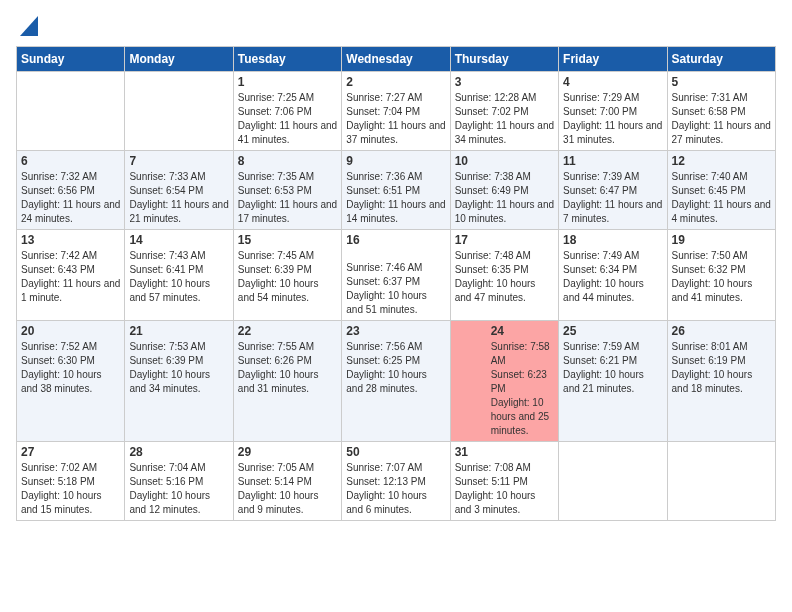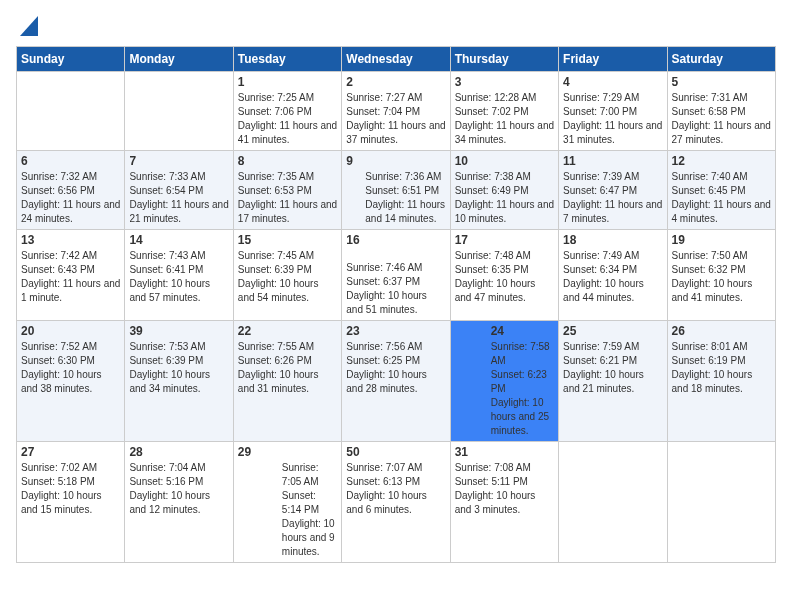--- a/index.html
+++ b/index.html
@@ -133,21 +133,21 @@
 Daylight: 11 hours and 21 minutes.</div>
         </td>
         <td style="background: rgb(240, 244, 250);">
           <span class="day-num">8</span>
           <div class="day-info" style="white-space: pre-line;">Sunrise: 7:35 AM
 Sunset: 6:53 PM
 Daylight: 11 hours and 17 minutes.</div>
         </td>
         <td style="background: rgb(240, 244, 250);">
           <span class="day-num">9</span>
-          <div class="day-info" style="white-space: pre-line; margin-left: 19px;">Sunrise: 7:36 AM
+          <div class="day-info" style="white-space: pre-line;">Sunrise: 7:36 AM
 Sunset: 6:51 PM
 Daylight: 11 hours and 14 minutes.</div>
         </td>
         <td style="background: rgb(240, 244, 250);">
           <span class="day-num">10</span>
           <div class="day-info" style="white-space: pre-line;">Sunrise: 7:38 AM
 Sunset: 6:49 PM
 Daylight: 11 hours and 10 minutes.</div>
         </td>
         <td style="background: rgb(240, 244, 250);">
@@ -208,38 +208,38 @@
         </td>
       </tr>
       <tr>
         <td style="background: rgb(240, 244, 250);">
           <span class="day-num">20</span>
           <div class="day-info" style="white-space: pre-line;">Sunrise: 7:52 AM
 Sunset: 6:30 PM
 Daylight: 10 hours and 38 minutes.</div>
         </td>
         <td style="background: rgb(240, 244, 250);">
-          <span class="day-num">39</span>
+          <span class="day-num">21</span>
           <div class="day-info" style="white-space: pre-line;">Sunrise: 7:53 AM
 Sunset: 6:39 PM
 Daylight: 10 hours and 34 minutes.</div>
         </td>
         <td style="background: rgb(240, 244, 250);">
           <span class="day-num">22</span>
           <div class="day-info" style="white-space: pre-line;">Sunrise: 7:55 AM
 Sunset: 6:26 PM
 Daylight: 10 hours and 31 minutes.</div>
         </td>
         <td style="background: rgb(240, 244, 250);">
           <span class="day-num">23</span>
           <div class="day-info" style="white-space: pre-line;">Sunrise: 7:56 AM
 Sunset: 6:25 PM
 Daylight: 10 hours and 28 minutes.</div>
         </td>
-        <td style="background: #3b82f6; padding-left: 40px;">
+        <td style="background: #fca5a5; padding-left: 40px;">
           <span class="day-num">24</span>
           <div class="day-info" style="white-space: pre-line;">Sunrise: 7:58 AM
 Sunset: 6:23 PM
 Daylight: 10 hours and 25 minutes.</div>
         </td>
         <td style="background: rgb(240, 244, 250);">
           <span class="day-num">25</span>
           <div class="day-info" style="white-space: pre-line;">Sunrise: 7:59 AM
 Sunset: 6:21 PM
 Daylight: 10 hours and 21 minutes.</div>
@@ -259,28 +259,28 @@
 Daylight: 10 hours and 15 minutes.</div>
         </td>
         <td>
           <span class="day-num">28</span>
           <div class="day-info" style="white-space: pre-line;">Sunrise: 7:04 AM
 Sunset: 5:16 PM
 Daylight: 10 hours and 12 minutes.</div>
         </td>
         <td>
           <span class="day-num">29</span>
-          <div class="day-info" style="white-space: pre-line; margin-left: 44px;">Sunrise: 7:05 AM
+          <div class="day-info" style="white-space: pre-line;">Sunrise: 7:05 AM
 Sunset: 5:14 PM
 Daylight: 10 hours and 9 minutes.</div>
         </td>
         <td>
           <span class="day-num">50</span>
           <div class="day-info" style="white-space: pre-line;">Sunrise: 7:07 AM
-Sunset: 6:13 PM
+Sunset: 12:13 PM
 Daylight: 10 hours and 6 minutes.</div>
         </td>
         <td>
           <span class="day-num">31</span>
           <div class="day-info" style="white-space: pre-line;">Sunrise: 7:08 AM
 Sunset: 5:11 PM
 Daylight: 10 hours and 3 minutes.</div>
         </td>
         <td class="empty"></td>
         <td class="empty"></td>

